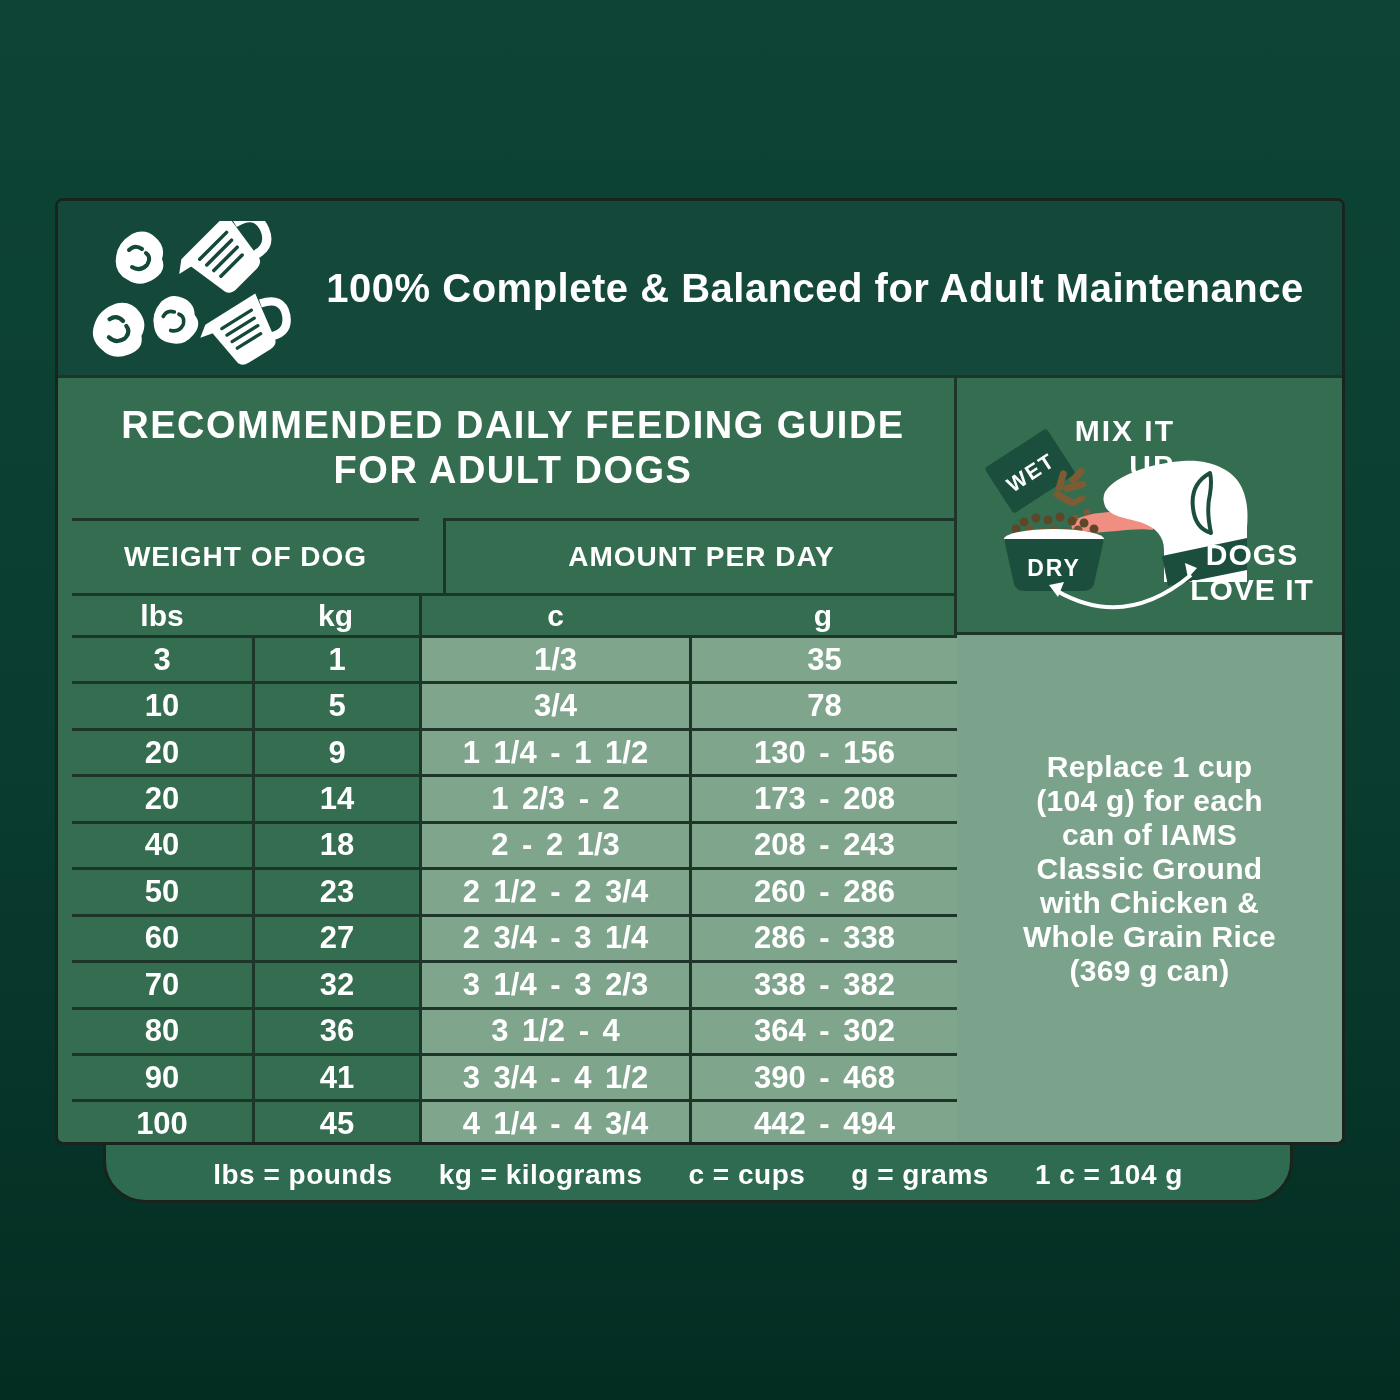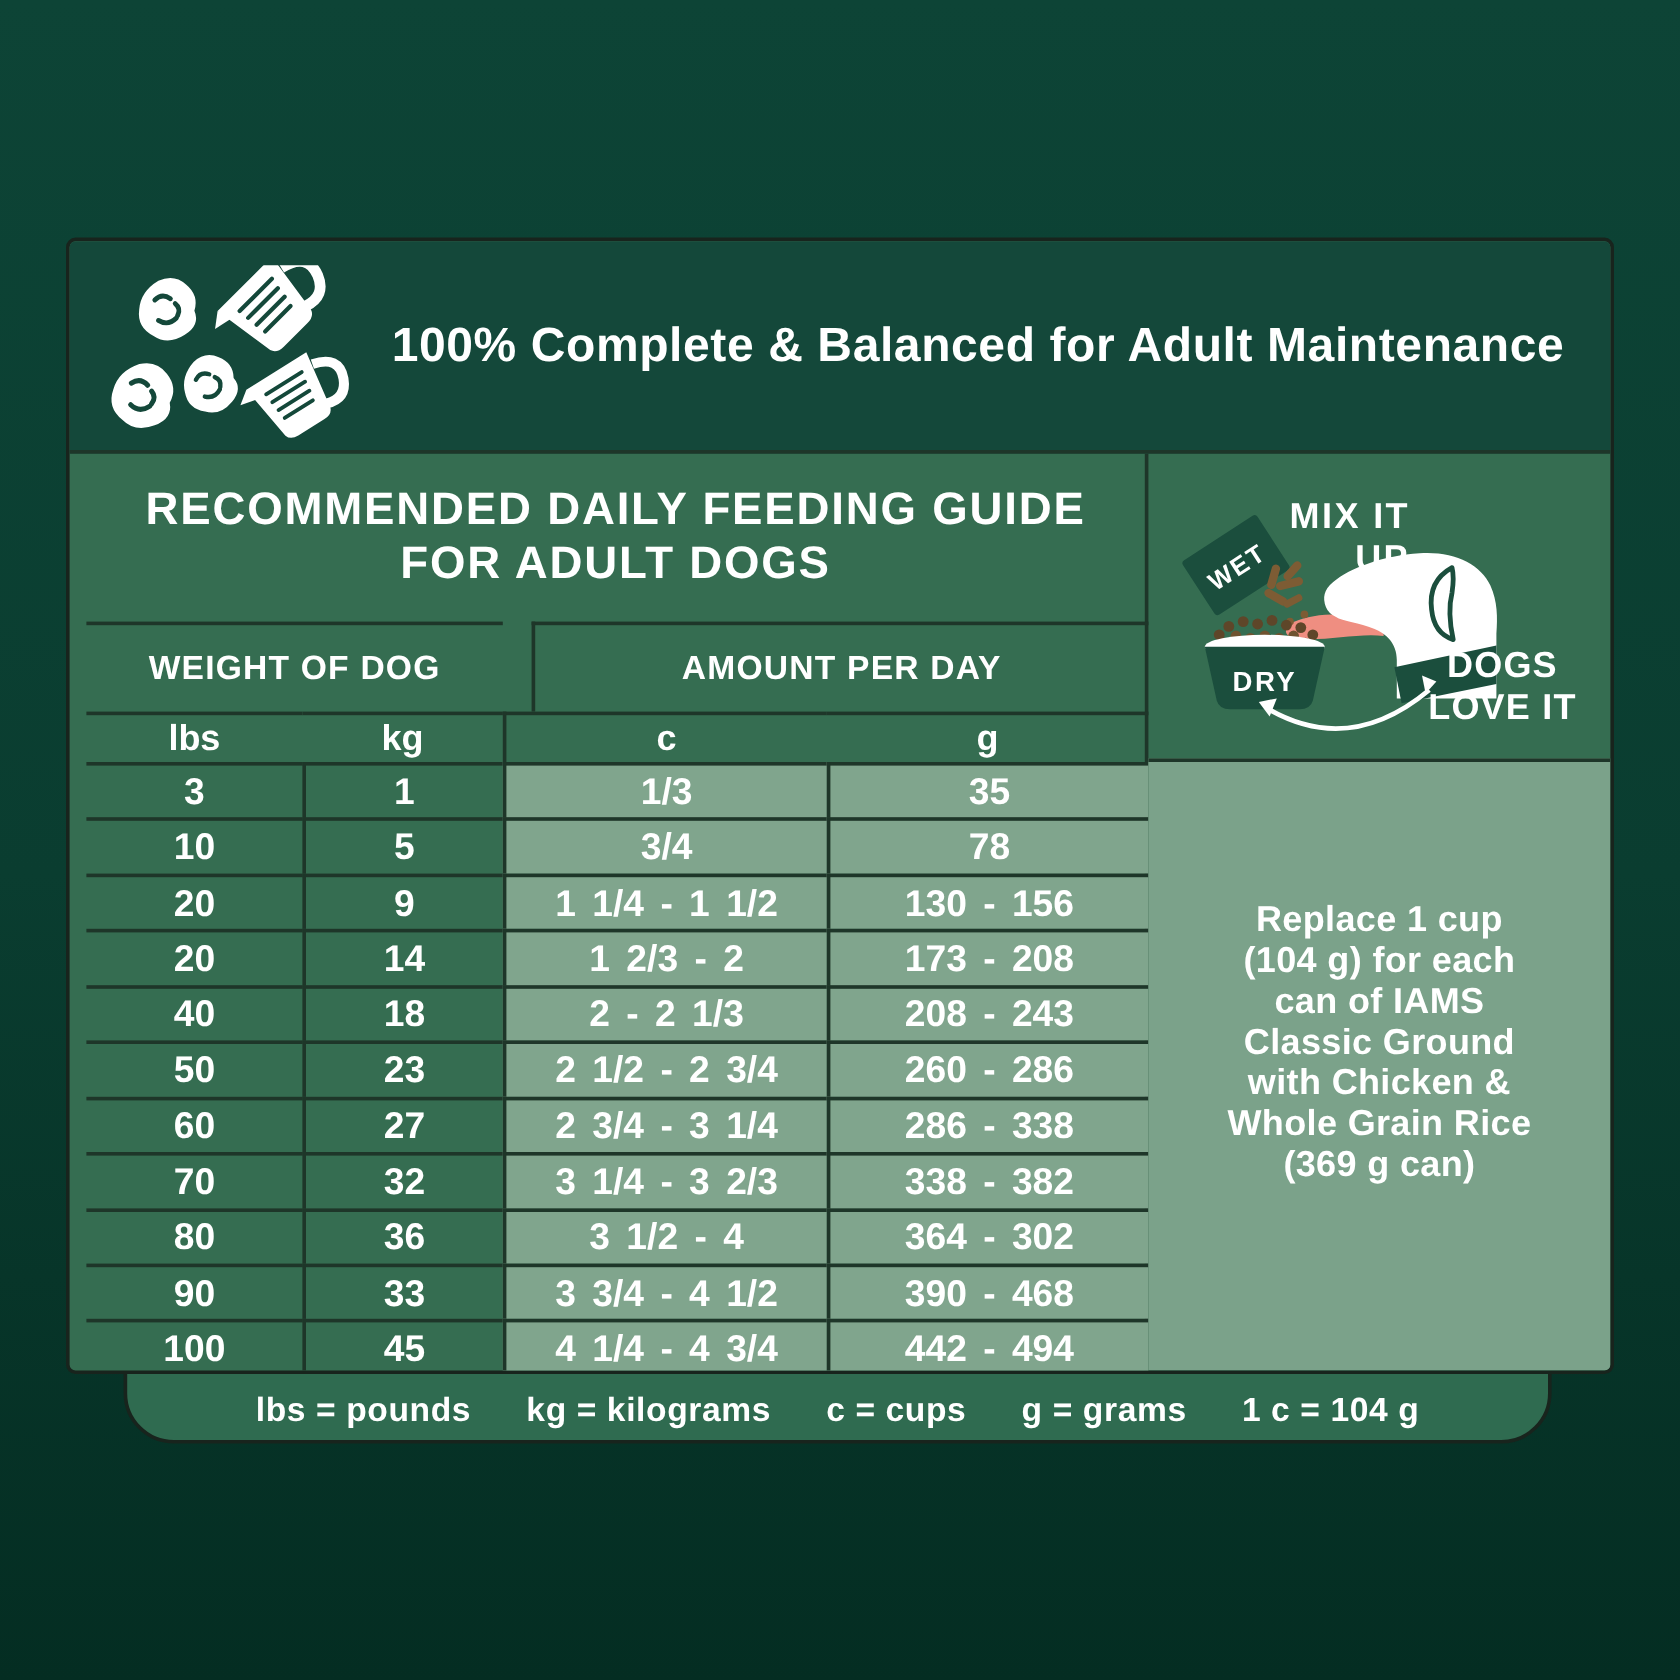--- a/index.html
+++ b/index.html
@@ -195,21 +195,21 @@
 
   <div style="display:contents">
     <div class="cell dval">80</div>
     <div class="cell dval v">36</div>
     <div class="cell dval v sage">3 1/2 - 4</div>
     <div class="cell dval v sage">364 - 302</div>
   </div>
 
   <div style="display:contents">
     <div class="cell dval">90</div>
-    <div class="cell dval v">33</div>
+    <div class="cell dval v">41</div>
     <div class="cell dval v sage">3 3/4 - 4 1/2</div>
     <div class="cell dval v sage">390 - 468</div>
   </div>
 
   <div style="display:contents">
     <div class="cell dval">100</div>
     <div class="cell dval v">45</div>
     <div class="cell dval v sage">4 1/4 - 4 3/4</div>
     <div class="cell dval v sage">442 - 494</div>
   </div>

